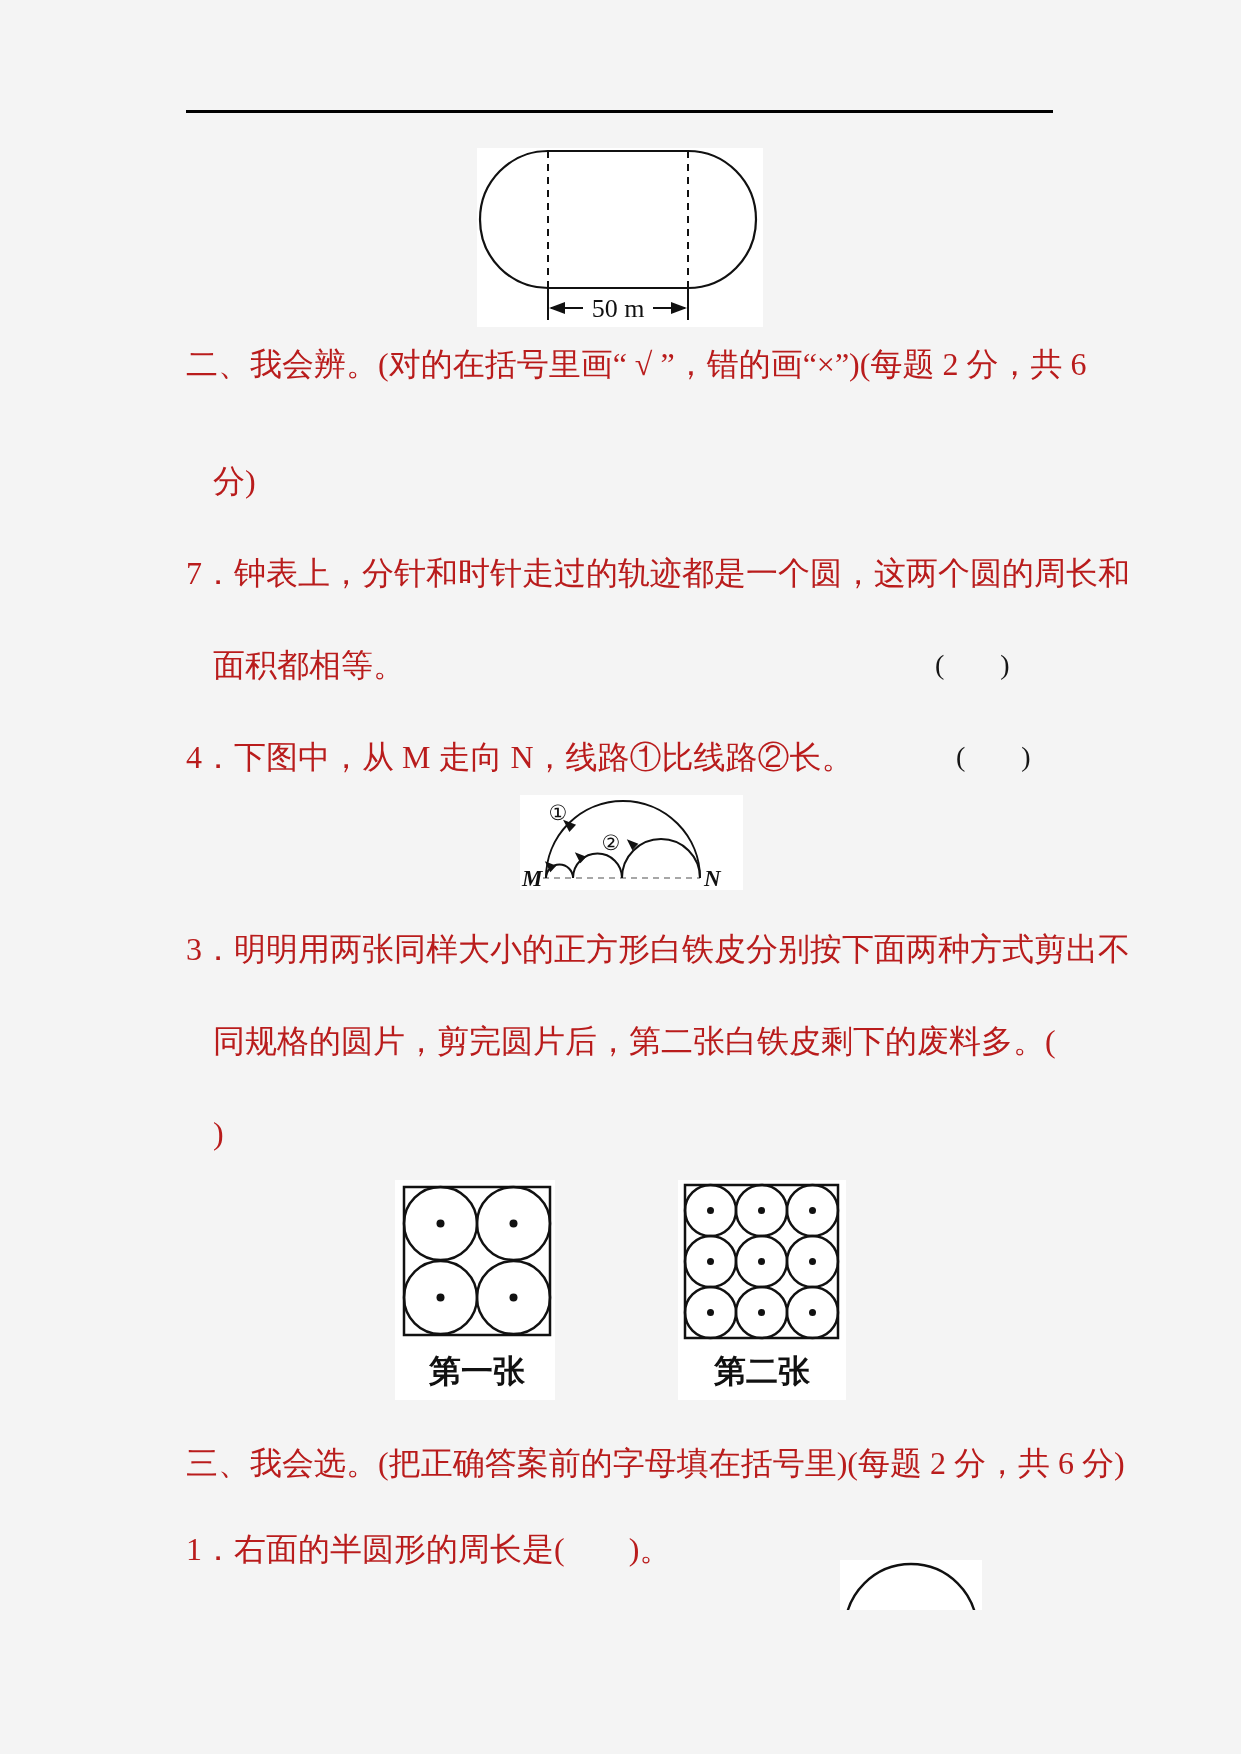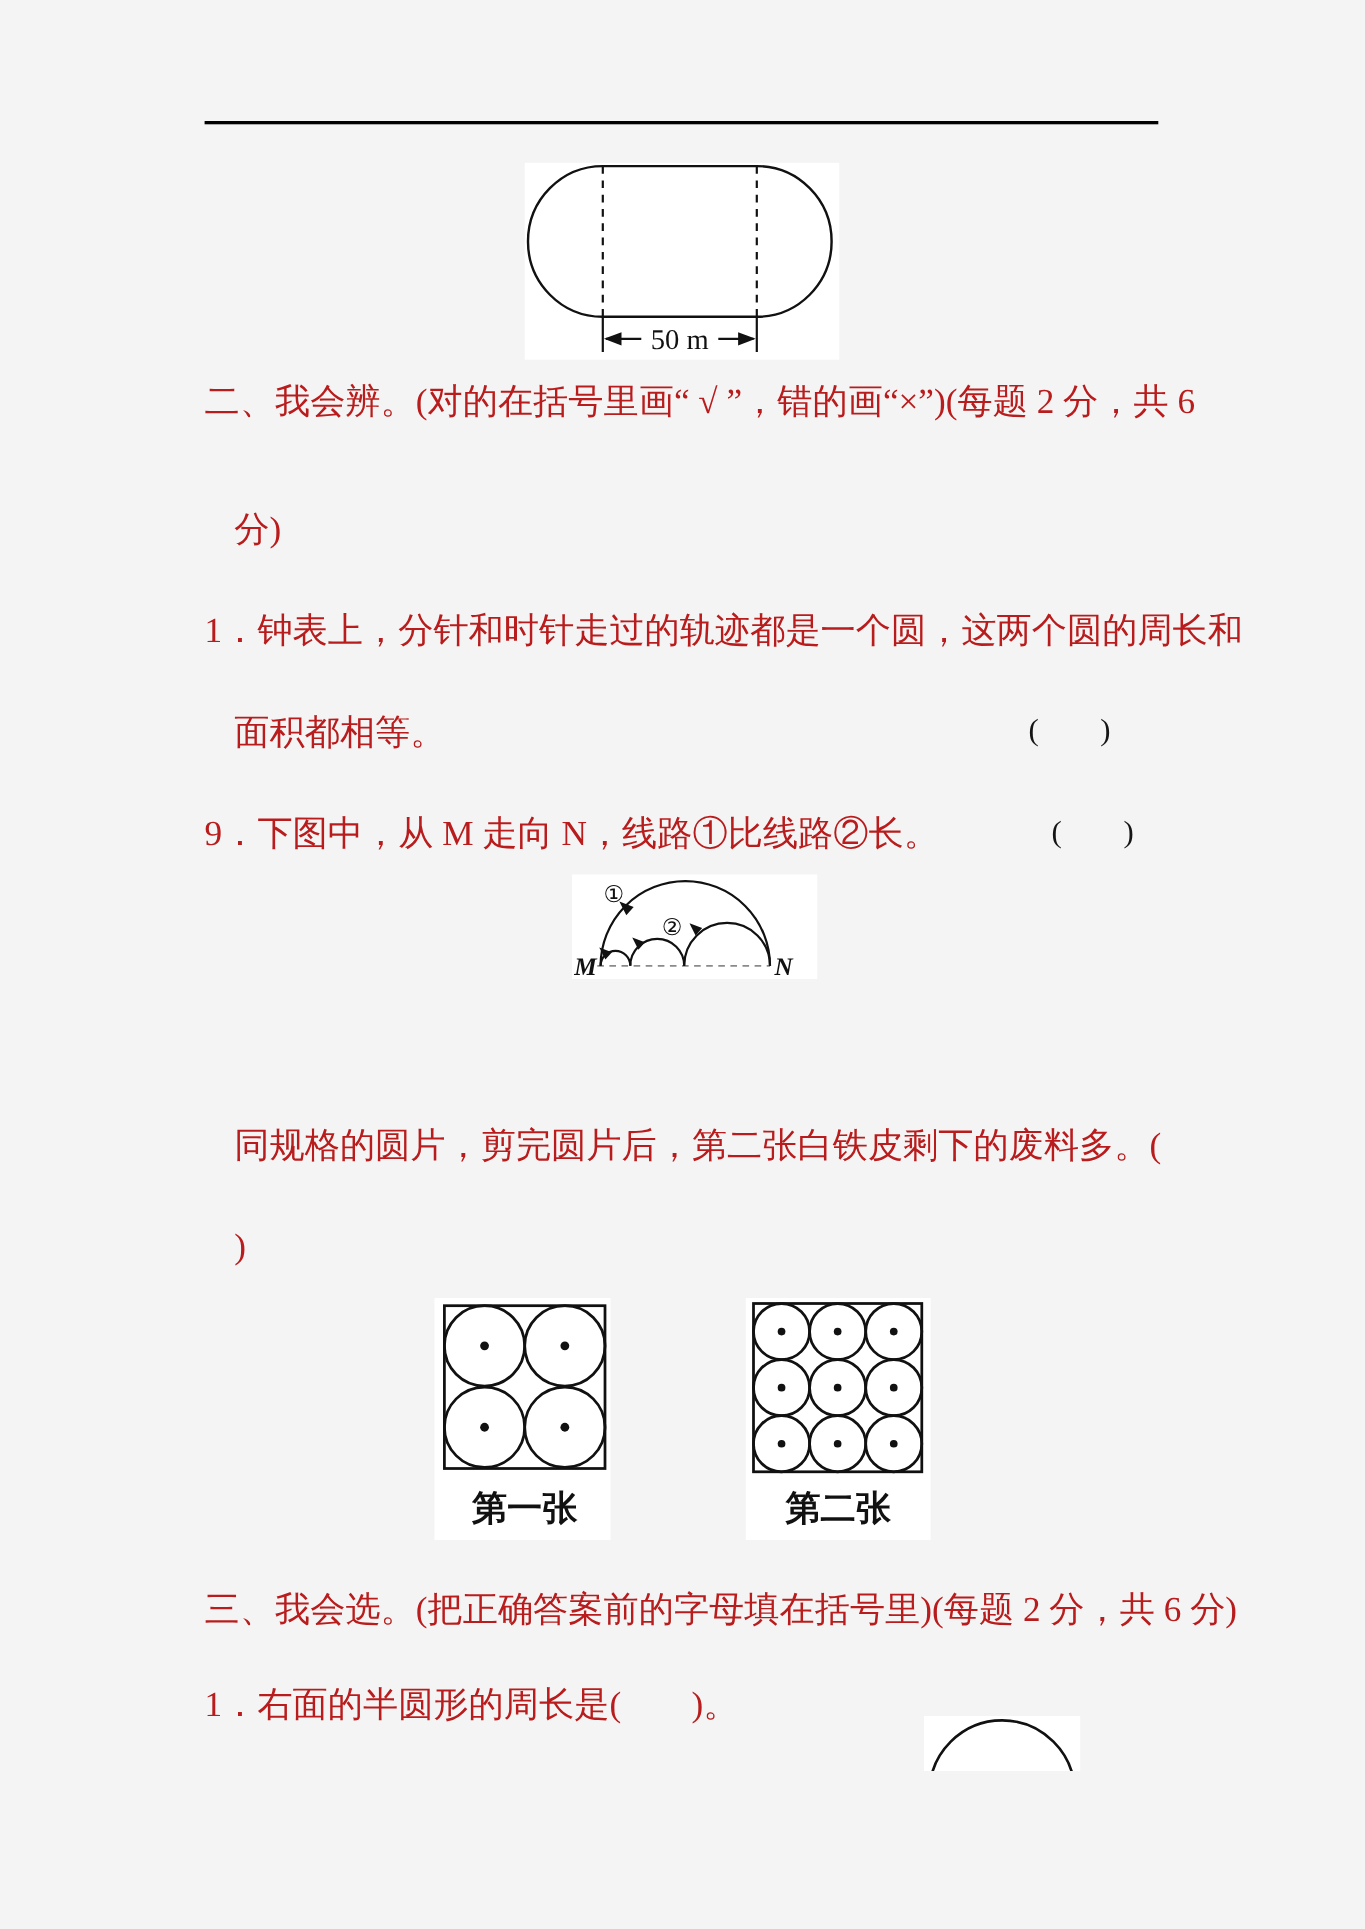--- a/index.html
+++ b/index.html
@@ -70,25 +70,25 @@
       <polygon points="72,160 88,154 88,166" fill="#111"></polygon>
       <line x1="176" y1="160" x2="208" y2="160" stroke="#111" stroke-width="2"></line>
       <polygon points="210,160 194,154 194,166" fill="#111"></polygon>
       <text x="141" y="169" font-size="26" text-anchor="middle" fill="#111">50 m</text>
     </svg>
   </div>
 
   <div class="line" style="left:186px;top:347px;">二、我会辨。(对的在括号里画“ √ ”，错的画“×”)(每题 2 分，共 6</div>
   <div class="line" style="left:213px;top:464px;">分)</div>
 
-  <div class="line" style="left:186px;top:556px;">1．钟表上，分针和时针走过的轨迹都是一个圆，这两个圆的周长和</div>
+  <div class="line" style="left:186px;top:556px;">7．钟表上，分针和时针走过的轨迹都是一个圆，这两个圆的周长和</div>
   <div class="line" style="left:213px;top:648px;">面积都相等。</div>
   <div class="bracket" style="left:935px;top:648px;">(　　)</div>
 
-  <div class="line" style="left:186px;top:740px;">9．下图中，从 M 走向 N，线路①比线路②长。</div>
+  <div class="line" style="left:186px;top:740px;">4．下图中，从 M 走向 N，线路①比线路②长。</div>
   <div class="bracket" style="left:956px;top:740px;">(　　)</div>
 
   <div class="panel" style="left:520px;top:795px;width:223px;height:95px;">
     <svg width="223" height="95" viewBox="0 0 223 95">
       <line x1="23" y1="83" x2="180" y2="83" stroke="#8a8a8a" stroke-width="1.6" stroke-dasharray="6,5"></line>
 
       <path d="M 26 83 A 77 77 0 0 1 180 83" fill="none" stroke="#111" stroke-width="2"></path>
 
       <path d="M 26 83 A 13.5 13.5 0 0 1 53 83" fill="none" stroke="#111" stroke-width="2"></path>
       <path d="M 53 83 A 24.5 24.5 0 0 1 102 83" fill="none" stroke="#111" stroke-width="2"></path>
@@ -99,20 +99,21 @@
       <polygon points="0,-7 -4.5,4.5 4.5,4.5" fill="#111" transform="translate(60,62) rotate(-48)"></polygon>
       <polygon points="0,-7 -4.5,4.5 4.5,4.5" fill="#111" transform="translate(112,49) rotate(-48)"></polygon>
 
       <text x="38" y="25" font-size="21" text-anchor="middle" fill="#111">①</text>
       <text x="91" y="55" font-size="21" text-anchor="middle" fill="#111">②</text>
       <text x="2" y="91" font-size="23" font-weight="bold" font-style="italic" fill="#111">M</text>
       <text x="184" y="91" font-size="23" font-weight="bold" font-style="italic" fill="#111">N</text>
     </svg>
   </div>
 
+  <div class="line" style="left:186px;top:932px;">3．明明用两张同样大小的正方形白铁皮分别按下面两种方式剪出不</div>
   <div class="line" style="left:213px;top:1024px;">同规格的圆片，剪完圆片后，第二张白铁皮剩下的废料多。(</div>
   <div class="line" style="left:213px;top:1116px;">)</div>
 
   <div class="panel" style="left:678px;top:1180px;width:168px;height:220px;">
     <svg width="168" height="220" viewBox="0 0 168 220">
       <rect x="7" y="5" width="153" height="153" fill="none" stroke="#111" stroke-width="2.5"></rect>
       <g stroke="#111" stroke-width="2.5" fill="none">
         <circle cx="32.5" cy="30.5" r="25.5"></circle>
           <circle cx="83.5" cy="30.5" r="25.5"></circle>
           <circle cx="134.5" cy="30.5" r="25.5"></circle>

